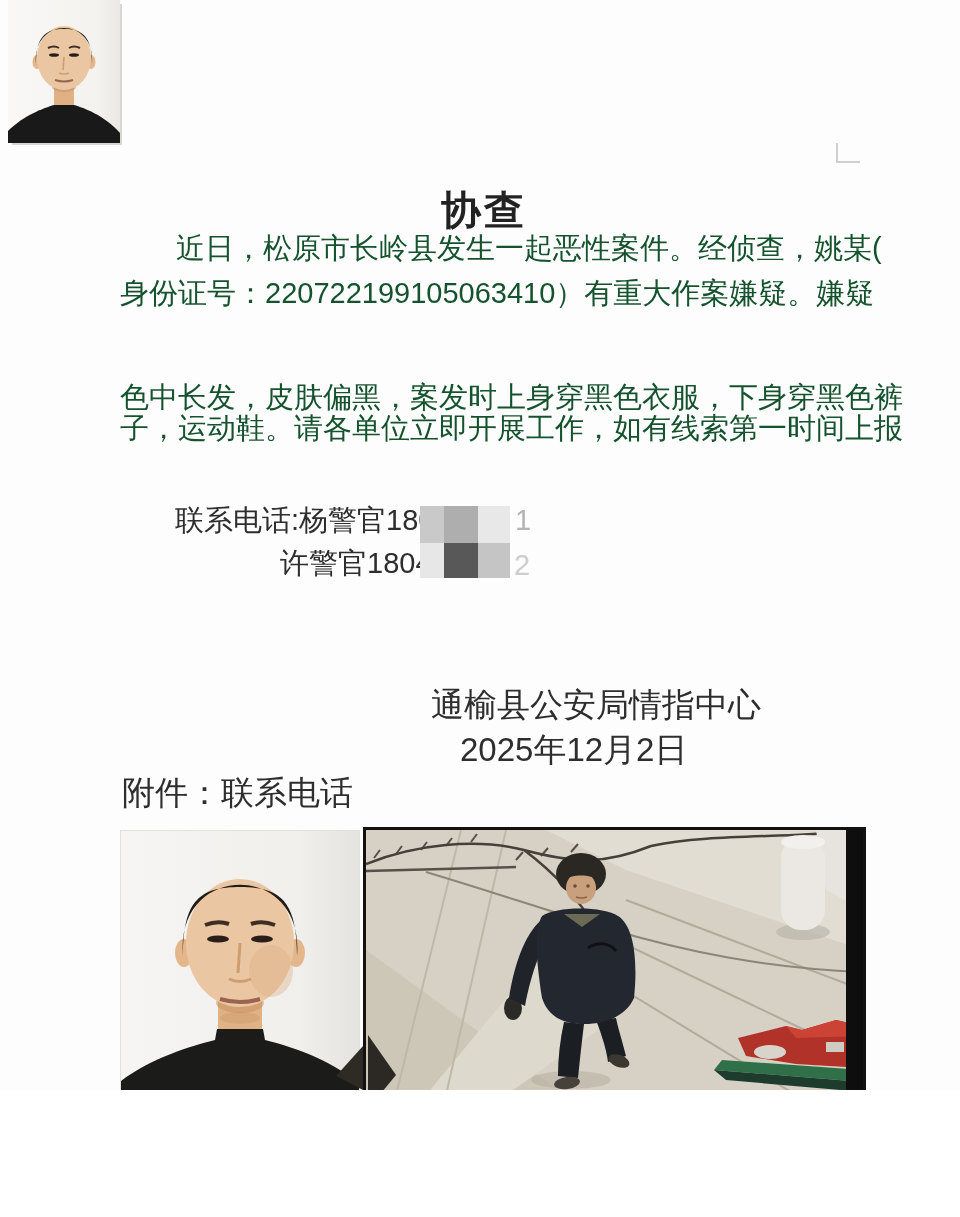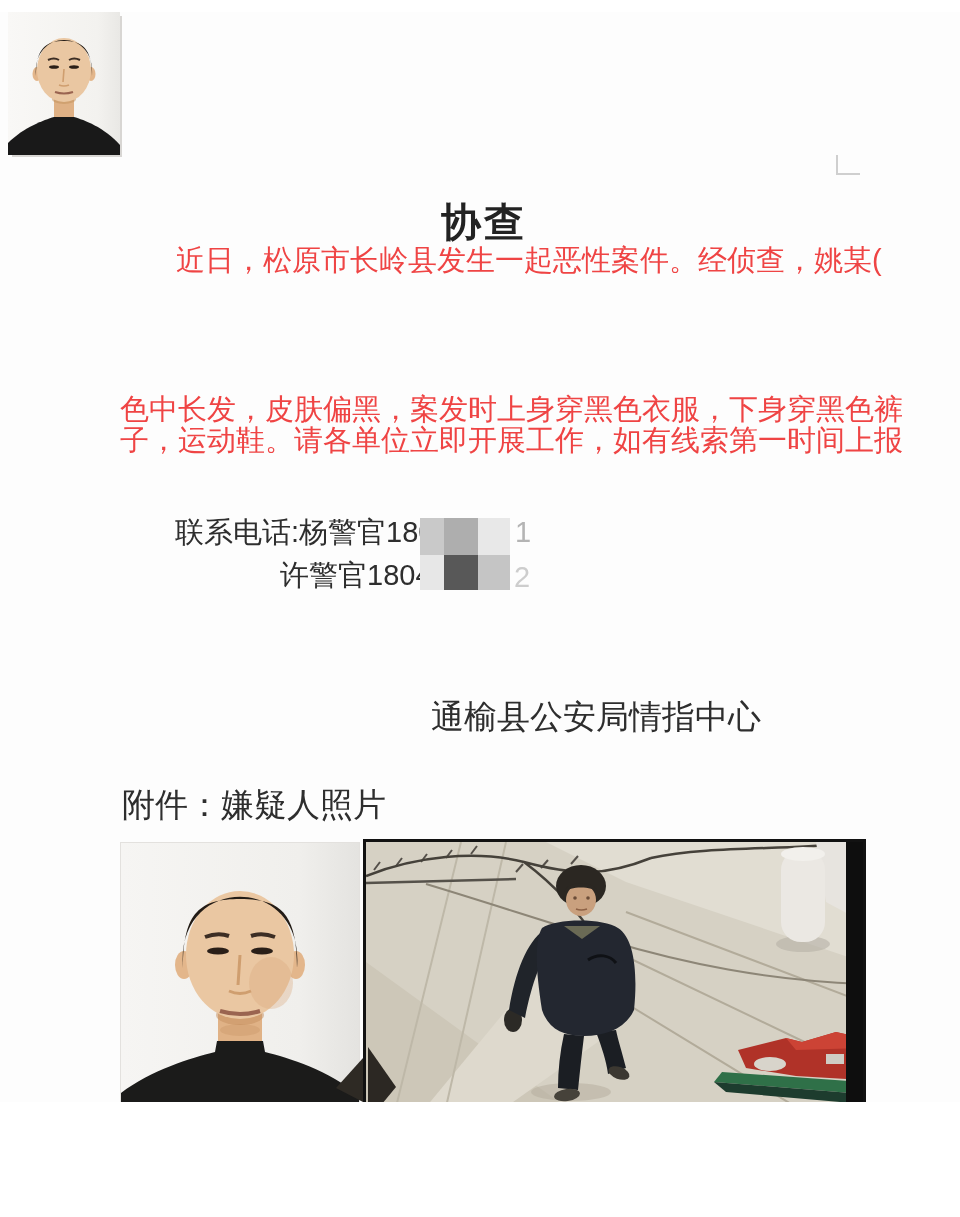--- a/index.html
+++ b/index.html
@@ -1,30 +1,30 @@
 <!DOCTYPE html>
 <html><head>
 <meta charset="utf-8">
 <style>
   html,body{margin:0;padding:0;background:#ffffff;}
   .page{
-    position:relative;width:960px;height:1090px;margin:12px auto;
+    position:relative;width:960px;height:1090px;margin:0 auto;
     background:#fdfdfd;overflow:hidden;
     font-family:"Liberation Sans", sans-serif;
     color:#2d2d2d;
   }
   .abs{position:absolute;}
   .doc-title{
     left:120px;top:160px;width:728px;
     font-size:40px;font-weight:700;letter-spacing:3px;
     text-align:center;color:#222;line-height:1.15;
   }
   .body-line{
     left:120px;width:740px;
-    font-size:29px;line-height:45px;white-space:nowrap;color:#ef4444;
+    font-size:29px;line-height:45px;white-space:nowrap;color:#14532d;
   }
   .indent{text-indent:56px;}
   .contact-line{
     font-size:29px;line-height:1.25;white-space:nowrap;color:#2e2e2e;
   }
   .faint-digit{
     font-size:29px;line-height:1.2;
   }
   .sig-line{font-size:33px;line-height:1.25;color:#2e2e2e;white-space:nowrap;}
   .mosaic{
@@ -76,39 +76,41 @@
     <ellipse cx="66" cy="55" rx="5" ry="1.8" fill="#2a1f18"></ellipse>
     <path d="M56,57 L55,70 M51,73 Q56,75 61,73" stroke="#cf9e6f" stroke-width="1.6" fill="none"></path>
     <path d="M47,80 Q56,83 65,80" stroke="#9a6450" stroke-width="2" fill="none"></path>
   </svg>
 
   <div class="abs corner-mark-tr"></div>
 
   <h1 class="abs doc-title">协查</h1>
 
   <div class="abs body-line indent" style="top:226px;">近日，松原市长岭县发生一起恶性案件。经侦查，姚某(</div>
+  <div class="abs body-line" style="top:271px;">身份证号：220722199105063410）有重大作案嫌疑。嫌疑</div>
   <div class="abs body-line" style="top:375px;">色中长发，皮肤偏黑，案发时上身穿黑色衣服，下身穿黑色裤</div>
   <div class="abs body-line" style="top:406px;">子，运动鞋。请各单位立即开展工作，如有线索第一时间上报</div>
 
   <div class="abs contact-line" style="left:175px;top:502px;">联系电话:杨警官1804</div>
   <div class="abs faint-digit" style="left:515px;top:503px;color:#b4b4b4;">1</div>
   <div class="abs contact-line" style="left:280px;top:545px;">许警官1804</div>
   <div class="abs faint-digit" style="left:514px;top:548px;color:#cdcdcd;">2</div>
 
   <div class="abs mosaic">
     <span style="background:#c9c9c9;"></span>
     <span style="background:#aeaeae;"></span>
     <span style="background:#e8e8e8;"></span>
     <span style="background:#e7e7e7;"></span>
     <span style="background:#585858;"></span>
     <span style="background:#c5c5c5;"></span>
   </div>
 
   <div class="abs sig-line" style="left:431px;top:684px;">通榆县公安局情指中心</div>
-  <div class="abs sig-line" style="left:122px;top:772px;">附件：嫌疑人照片</div>
+  <div class="abs sig-line" style="left:460px;top:729px;">2025年12月2日</div>
+  <div class="abs sig-line" style="left:122px;top:772px;">附件：联系电话</div>
 
   <div class="abs photo-frame-portrait">
     <svg width="238" height="265" viewBox="0 0 238 265" xmlns="http://www.w3.org/2000/svg">
       <defs>
         <linearGradient id="pbg" x1="0" y1="0" x2="1" y2="0">
           <stop offset="0" stop-color="#f6f5f3"></stop>
             <stop offset="0.75" stop-color="#f0efec"></stop>
             <stop offset="1" stop-color="#e4e3e0"></stop>
         </linearGradient>
       </defs>

